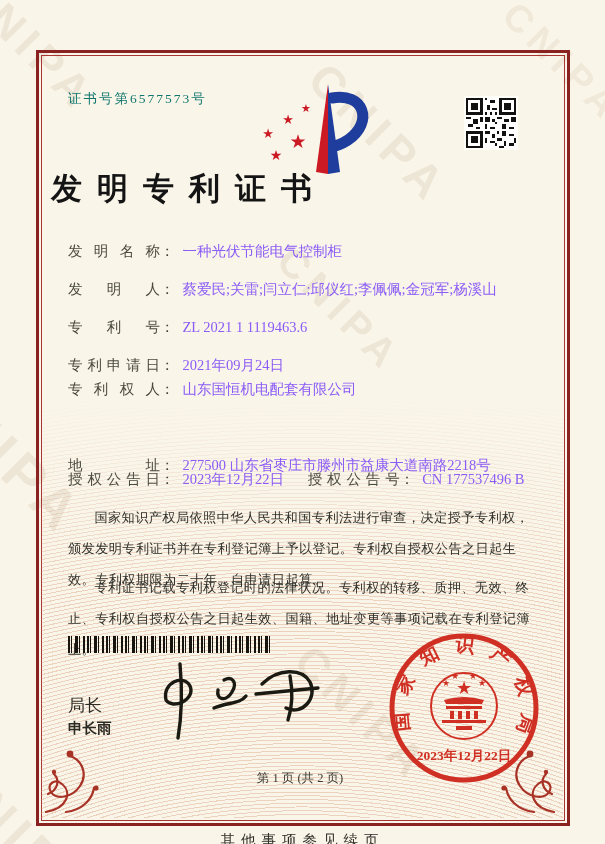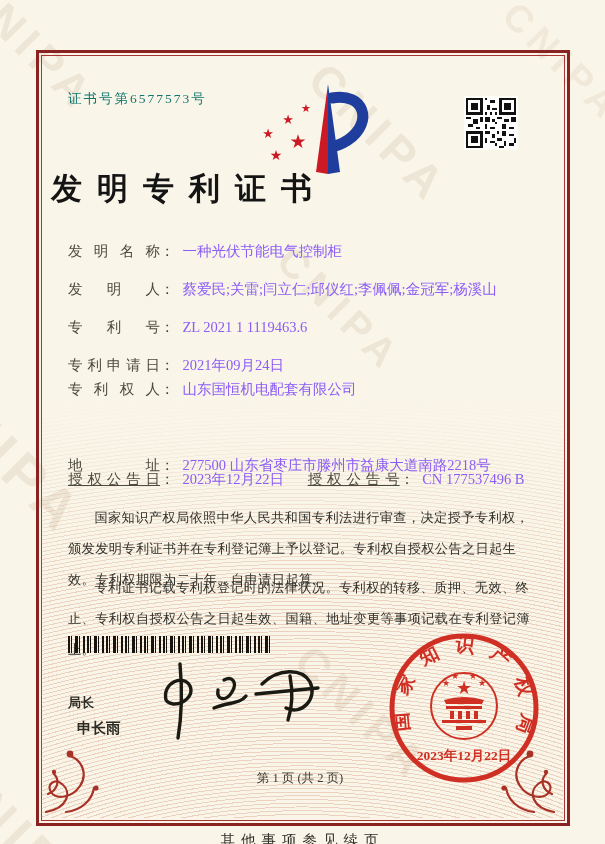--- a/index.html
+++ b/index.html
@@ -24,30 +24,30 @@
   .qr{position:absolute;left:464px;top:96px;z-index:2;background:#fffdf8;padding:2px;}
   .title{position:absolute;left:36px;top:168px;width:528px;text-align:left;
          font-size:31px;font-weight:bold;color:#141414;letter-spacing:15px;
          text-indent:15px;z-index:2;}
   .row{position:absolute;left:68px;font-size:14.5px;color:#44443a;z-index:2;
        white-space:nowrap;}
   .lbl{display:inline-block;width:92px;text-align:justify;text-align-last:justify;
        vertical-align:bottom;color:#4a4a3e;}
   .val{color:#8b5cf6;margin-left:8px;}
   .row2lbl{display:inline-block;width:92px;text-align:justify;
-       text-align-last:justify;vertical-align:bottom;color:#4a4a3e;text-decoration:underline;}
+       text-align-last:justify;vertical-align:bottom;color:#4a4a3e;}
   .para{position:absolute;left:68px;width:470px;font-size:13.2px;line-height:31px;
         color:#30302a;text-indent:2em;z-index:2;letter-spacing:0.4px;}
   .barcode{position:absolute;left:68px;top:636px;width:202px;height:17px;z-index:2;
         background:repeating-linear-gradient(90deg,#17140f 0 2px,transparent 2px 3px,
         #17140f 3px 4px,transparent 4px 7px,#17140f 7px 10px,transparent 10px 11px,
         #17140f 11px 12px,transparent 12px 15px,#17140f 15px 17px,transparent 17px 19px);}
-  .sig-title{position:absolute;left:68px;top:694px;font-size:13px;font-weight:bold;
+  .sig-title{position:absolute;left:68px;top:694px;font-size:17px;font-weight:normal;
         color:#2c2c25;z-index:2;font-family:"Liberation Sans","DejaVu Sans",sans-serif;}
-  .sig-name{position:absolute;left:77px;top:719px;font-size:14.5px;font-weight:bold;
+  .sig-name{position:absolute;left:68px;top:719px;font-size:14.5px;font-weight:bold;
         color:#2c2c25;z-index:2;font-family:"Liberation Sans","DejaVu Sans",sans-serif;}
   .signature{position:absolute;left:140px;top:650px;z-index:2;}
   .seal{position:absolute;left:384px;top:628px;z-index:3;}
   .page-info{position:absolute;left:36px;top:770px;width:528px;text-align:center;
         font-size:12.5px;color:#3a3a32;z-index:2;}
   .cont-note{position:absolute;left:0;top:831px;width:605px;text-align:center;
         font-size:14.5px;color:#2f2f28;letter-spacing:6px;z-index:2;}
   .corner{position:absolute;z-index:2;}
 </style>
 </head>

